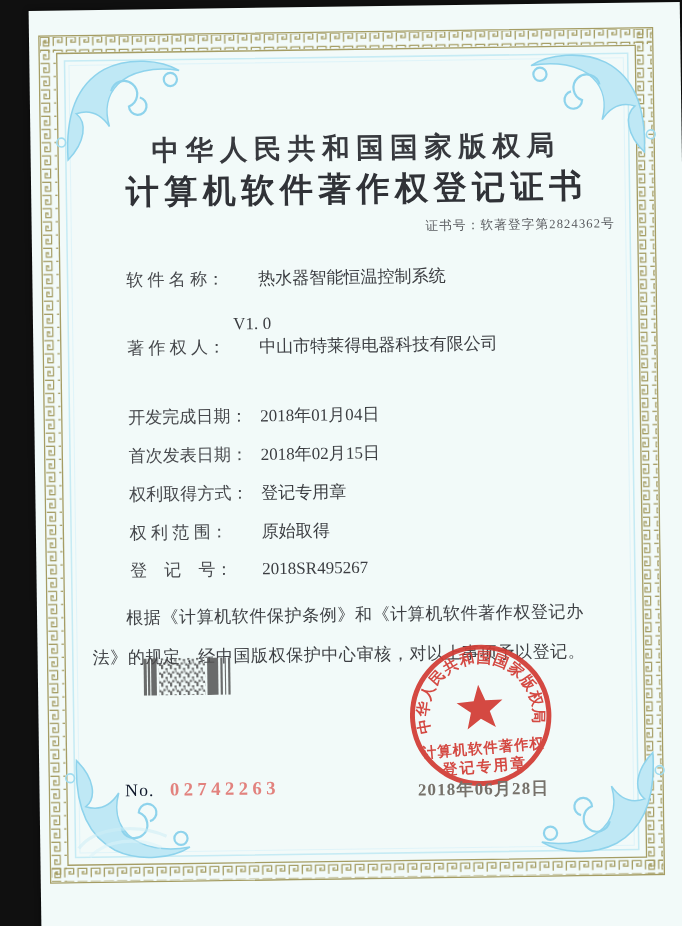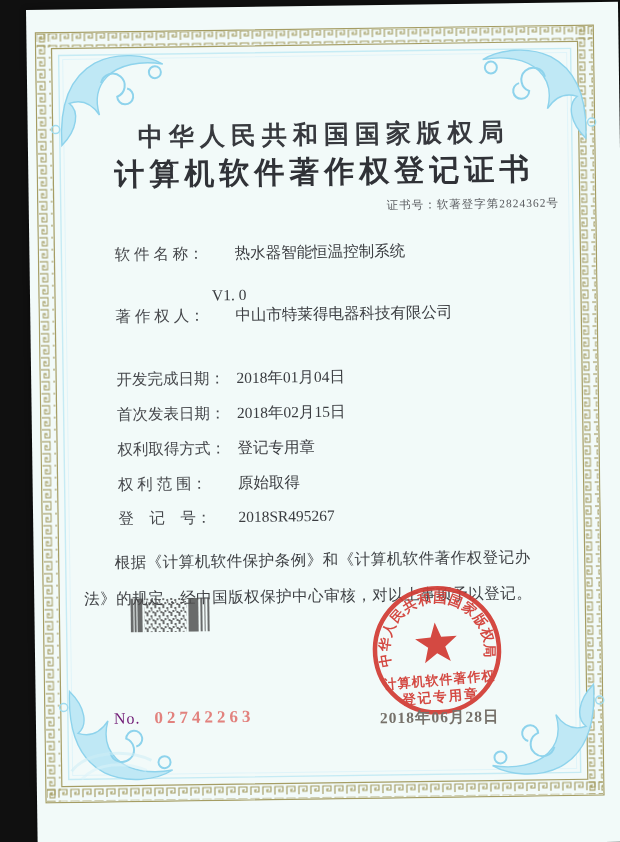--- a/index.html
+++ b/index.html
@@ -37,21 +37,21 @@
     font-size:15.5px;line-height:36px;text-indent:2em;color:#3e4044;letter-spacing:.5px;
   }
   .barcode{position:absolute;left:96px;top:590px;opacity:.82;}
   .seal{position:absolute;left:332px;top:576px;transform:rotate(-4deg);opacity:.93;}
   .seal text{font-family:"Liberation Serif","DejaVu Serif",serif;}
   .seal-date{
     position:absolute;left:344px;top:703px;font-size:15.5px;font-weight:700;
     color:#76716a;letter-spacing:1px;
   }
   .serial{position:absolute;left:78px;top:700px;}
-  .serial .no-lbl{font-size:16px;color:#701a75;letter-spacing:1px;}
+  .serial .no-lbl{font-size:16px;color:#0f172a;letter-spacing:1px;}
   .serial .no-num{font-size:17px;color:#e2827e;letter-spacing:4px;margin-left:14px;font-weight:600;}
   .wm{position:absolute;left:30px;top:712px;opacity:.55;}
 </style>
 </head>
 <body>
 
 <div class="paper">
 
   <svg class="frame-layer" width="560" height="772" viewBox="0 0 560 772" xmlns="http://www.w3.org/2000/svg">
     <defs>

